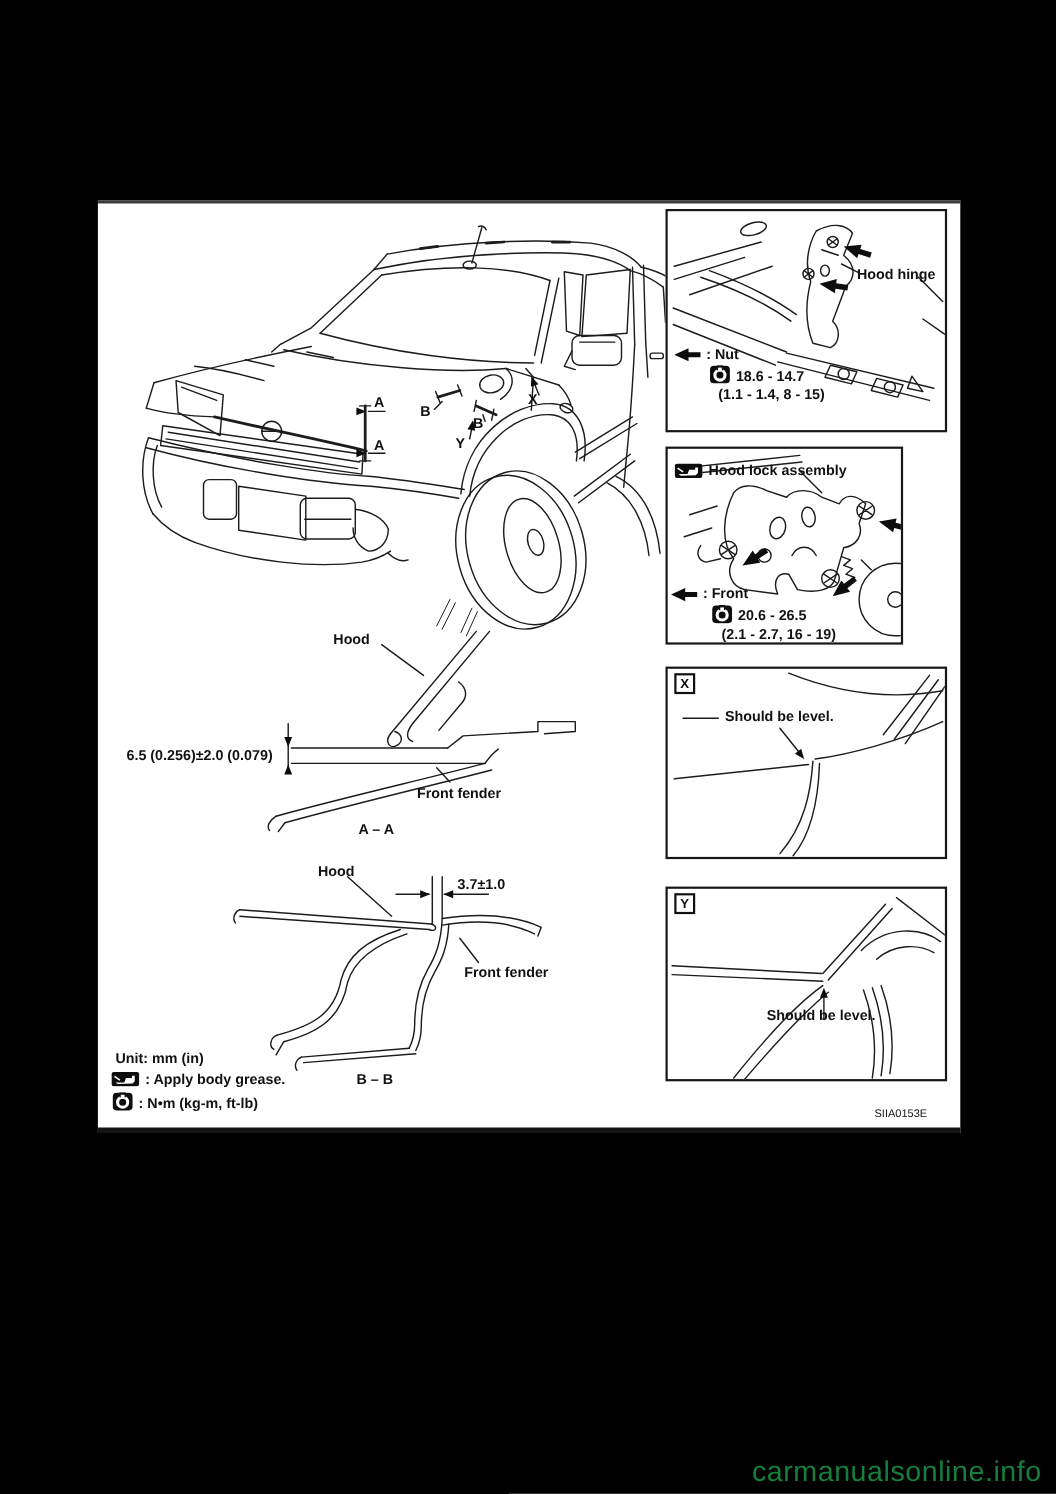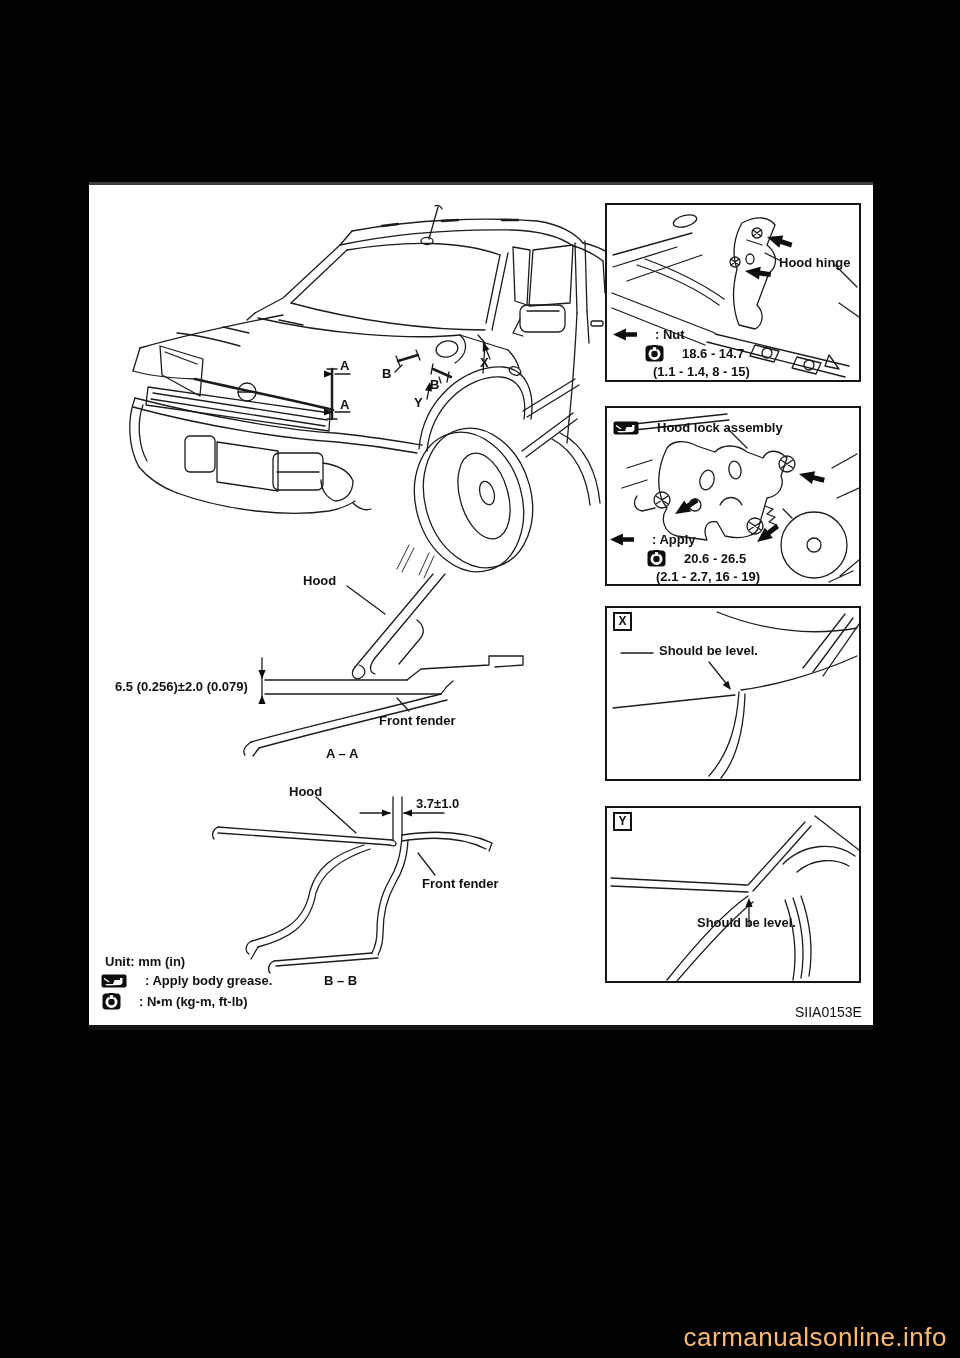--- a/index.html
+++ b/index.html
@@ -2,27 +2,27 @@
 <html><head>
 <meta charset="utf-8">
 <style>
   html,body{margin:0;padding:0}
   body{width:960px;height:1358px;background:#000;position:relative;overflow:hidden;
        font-family:"Liberation Sans",sans-serif;}
   .figure{position:absolute;left:89px;top:182px;width:784px;height:840px;background:#fff;
           border-top:3px solid #3d3d3d;border-bottom:5px solid #141414;box-sizing:content-box;}
   .abs{position:absolute}
   .lbl{position:absolute;font:700 13px/15px "Liberation Sans",sans-serif;color:#111;white-space:nowrap}
-  .lbl.small{font-size:14px;font-weight:400}
+  .lbl.small{font-size:10px;font-weight:400}
   .badge{position:absolute;width:15px;height:15px;border:2px solid #111;background:#fff;
          font:700 12px/15px "Liberation Sans",sans-serif;text-align:center;color:#111}
   .dbox{position:absolute;border:2px solid #161616;background:#fff;box-sizing:border-box;overflow:hidden}
-  .row{position:absolute;display:flex;align-items:center;gap:18px}
+  .row{position:absolute;display:flex;align-items:flex-end;gap:5px}
   .watermark{position:absolute;top:1324px;right:13px;font:400 26px/26px "Liberation Sans",sans-serif;
-             color:#fdba74;letter-spacing:.5px}
+             color:#15803d;letter-spacing:.5px}
   g.ln{fill:none;stroke:#1c1c1c;stroke-width:1.3;stroke-linecap:round;stroke-linejoin:round}
   g.ln .thick{stroke-width:2.5}
   g.ln .thin{stroke-width:.9}
   g.solid{fill:#0d0d0d;stroke:none}
 </style>
 </head>
 <body>
 
 <svg width="0" height="0" style="position:absolute" aria-hidden="true">
   <defs>
@@ -230,21 +230,21 @@
       <rect x="0.5" y="0.5" width="18" height="16" rx="3.5" fill="#0d0d0d"></rect>
       <circle cx="9.5" cy="9" r="4.6" fill="none" stroke="#fff" stroke-width="2.8"></circle>
       <rect x="6.6" y="0" width="5.8" height="4.6" fill="#0d0d0d"></rect>
       <rect x="7.8" y="2.2" width="3.4" height="3.4" fill="#fff"></rect>
     </svg>
     <span class="lbl" style="position:static">: N•m (kg-m, ft-lb)</span>
   </div>
 
   <div class="lbl small" style="left:706px;top:820px">SIIA0153E</div>
 
-  <div class="dbox" style="left:516px;top:18px;width:256px;height:179px">
+  <div class="dbox" style="left:516px;top:5px;width:256px;height:203px">
     <svg width="252" height="175" viewBox="0 0 252 175">
       <g class="ln">
         <ellipse cx="78" cy="16" rx="12" ry="5.5" transform="rotate(-15 78 16)"></ellipse>
         <path d="M6,50 L85,28 M6,62 L70,42 M20,76 L95,50"></path>
         <path d="M30,60 C60,70 90,84 112,100 M38,54 C68,65 96,79 117,94"></path>
         <path d="M5,88 L108,128 M5,103 L98,140"></path>
 
         <path d="M135,18 C150,10 162,12 168,20 L160,40 C172,50 170,62 162,68 L150,100 C158,108 156,120 148,124 L132,120 C124,100 126,80 130,64 C124,48 128,30 135,18 Z"></path>
         <path d="M140,35 L155,40"></path>
         <ellipse cx="143" cy="54" rx="4" ry="5"></ellipse>
@@ -279,21 +279,21 @@
         <rect x="0.5" y="0.5" width="18" height="16" rx="3.5" fill="#0d0d0d"></rect>
         <circle cx="9.5" cy="9" r="4.6" fill="none" stroke="#fff" stroke-width="2.8"></circle>
         <rect x="6.6" y="0" width="5.8" height="4.6" fill="#0d0d0d"></rect>
         <rect x="7.8" y="2.2" width="3.4" height="3.4" fill="#fff"></rect>
       </svg>
       <span class="lbl" style="position:static">18.6 - 14.7</span>
     </div>
     <div class="lbl" style="left:46px;top:159px">(1.1 - 1.4, 8 - 15)</div>
   </div>
 
-  <div class="dbox" style="left:516px;top:221px;width:256px;height:180px">
+  <div class="dbox" style="left:516px;top:221px;width:216px;height:180px">
     <svg width="252" height="176" viewBox="0 0 252 176">
       <g class="ln">
         <path d="M8,18 L120,6 M8,24 L122,12"></path>
         <path d="M20,60 L45,52 M15,80 L40,72"></path>
         <path d="M30,88 C25,95 28,102 35,103 L48,100"></path>
 
         <path d="M60,40 C50,60 48,85 60,100 C52,112 58,125 70,128 L100,132 C95,120 100,112 110,114 L118,128 C135,132 150,128 152,118 L160,90 C172,88 178,78 174,68 L180,50 C170,40 160,42 156,50 L140,44 C130,36 115,36 108,44 L90,38 C78,32 66,32 60,40 Z"></path>
         <ellipse cx="100" cy="72" rx="7" ry="10" transform="rotate(15 100 72)"></ellipse>
         <ellipse cx="128" cy="62" rx="6" ry="9" transform="rotate(-10 128 62)"></ellipse>
         <circle cx="88" cy="97" r="6"></circle>
@@ -326,21 +326,21 @@
         <rect x="0.5" y="0.5" width="25" height="13" rx="2" fill="#0d0d0d"></rect>
         <path d="M4,10 L12,10 L13.5,6 L19,6 L19,4 L21.5,4 L21.5,9 L19.5,11 L6,11.5 Z" fill="#fff"></path>
         <path d="M3,4.5 L8,8" stroke="#fff" stroke-width="1.4"></path>
       </svg>
       <span class="lbl" style="position:static">Hood lock assembly</span>
     </div>
     <div class="row" style="left:3px;top:124px">
       <svg width="24" height="13" viewBox="0 0 26 13">
         <path d="M0,6.5 L14,0 L14,4 L26,4 L26,9 L14,9 L14,13 Z" fill="#0d0d0d"></path>
       </svg>
-      <span class="lbl" style="position:static">: Apply</span>
+      <span class="lbl" style="position:static">: Front</span>
     </div>
     <div class="row" style="left:40px;top:142px">
       <svg width="19" height="17" viewBox="0 0 19 17">
         <rect x="0.5" y="0.5" width="18" height="16" rx="3.5" fill="#0d0d0d"></rect>
         <circle cx="9.5" cy="9" r="4.6" fill="none" stroke="#fff" stroke-width="2.8"></circle>
         <rect x="6.6" y="0" width="5.8" height="4.6" fill="#0d0d0d"></rect>
         <rect x="7.8" y="2.2" width="3.4" height="3.4" fill="#fff"></rect>
       </svg>
       <span class="lbl" style="position:static">20.6 - 26.5</span>
     </div>

